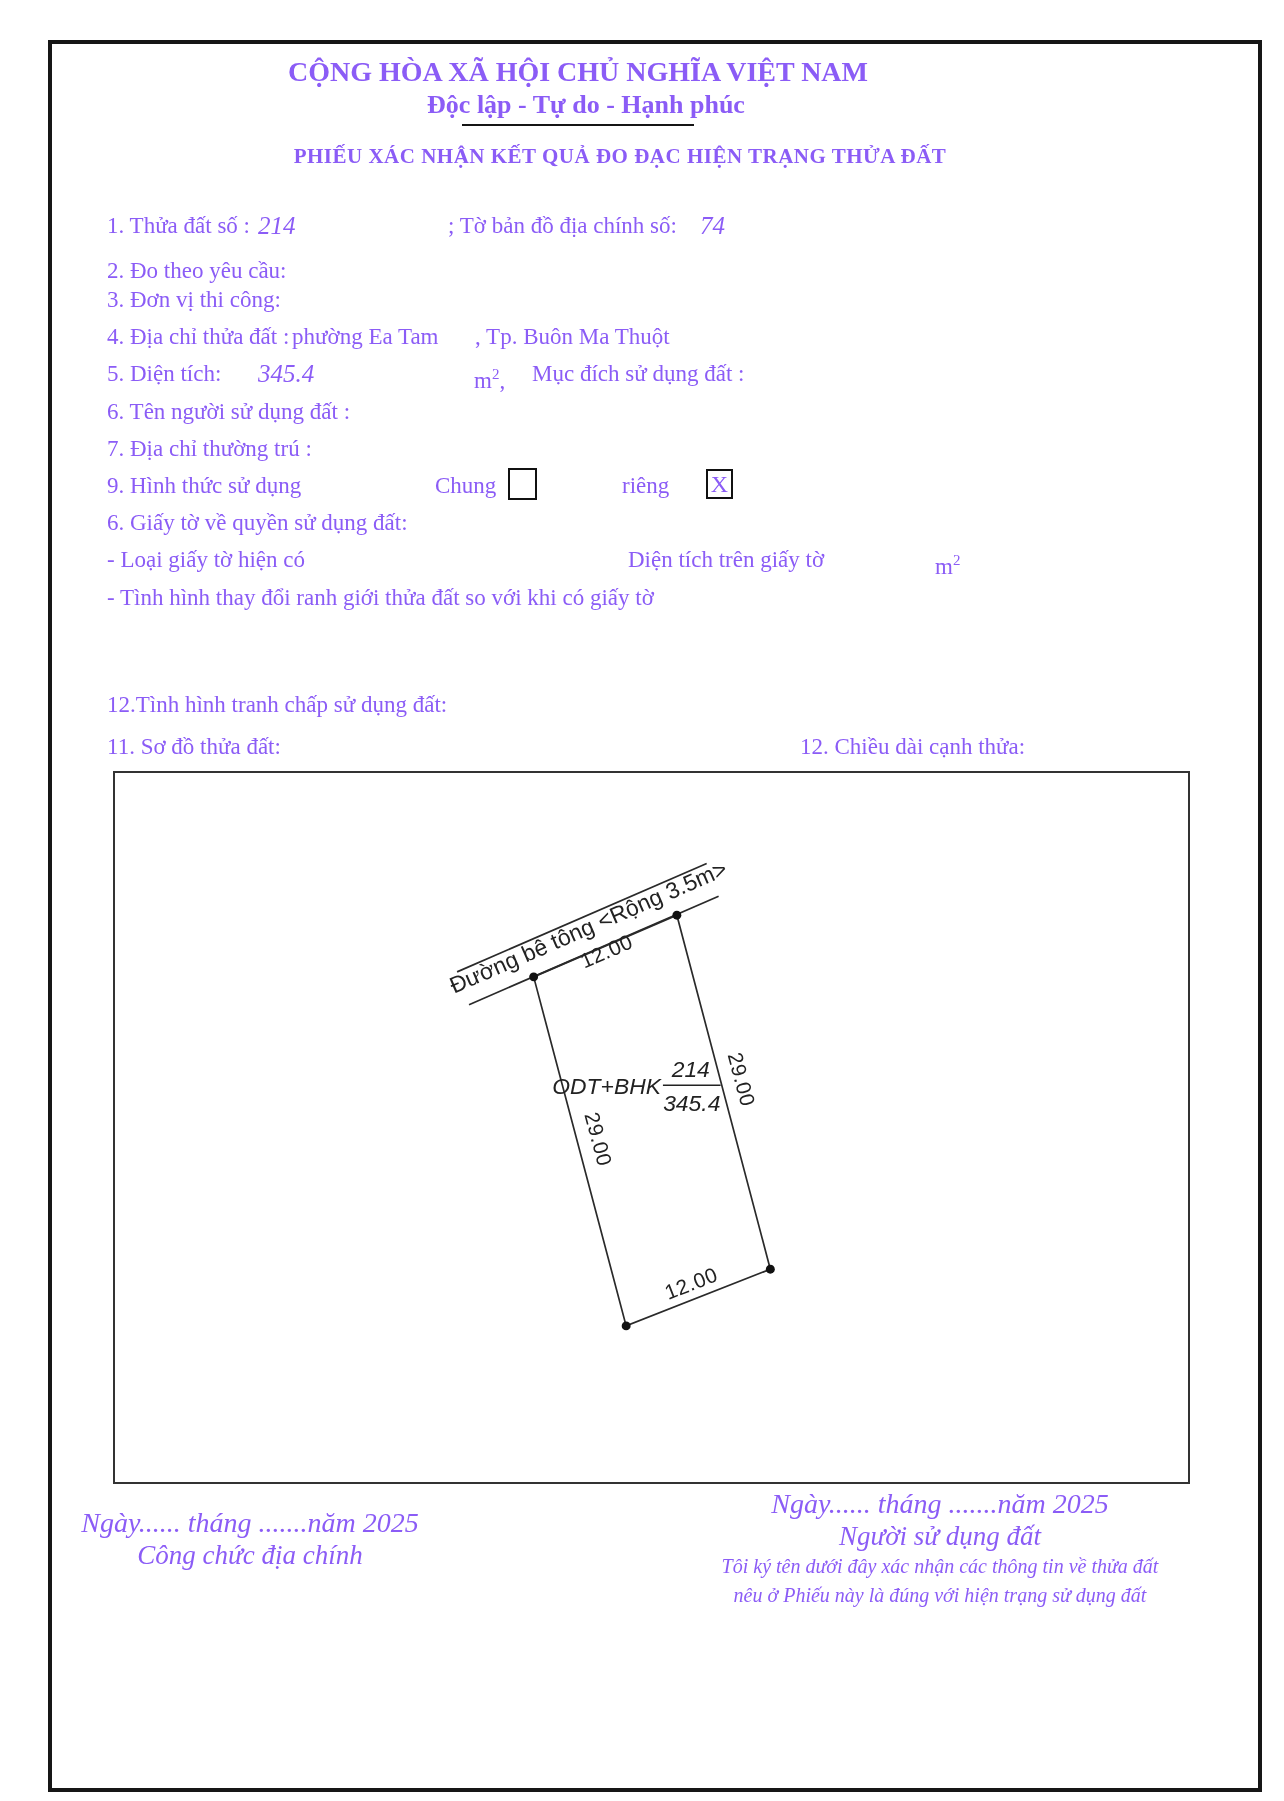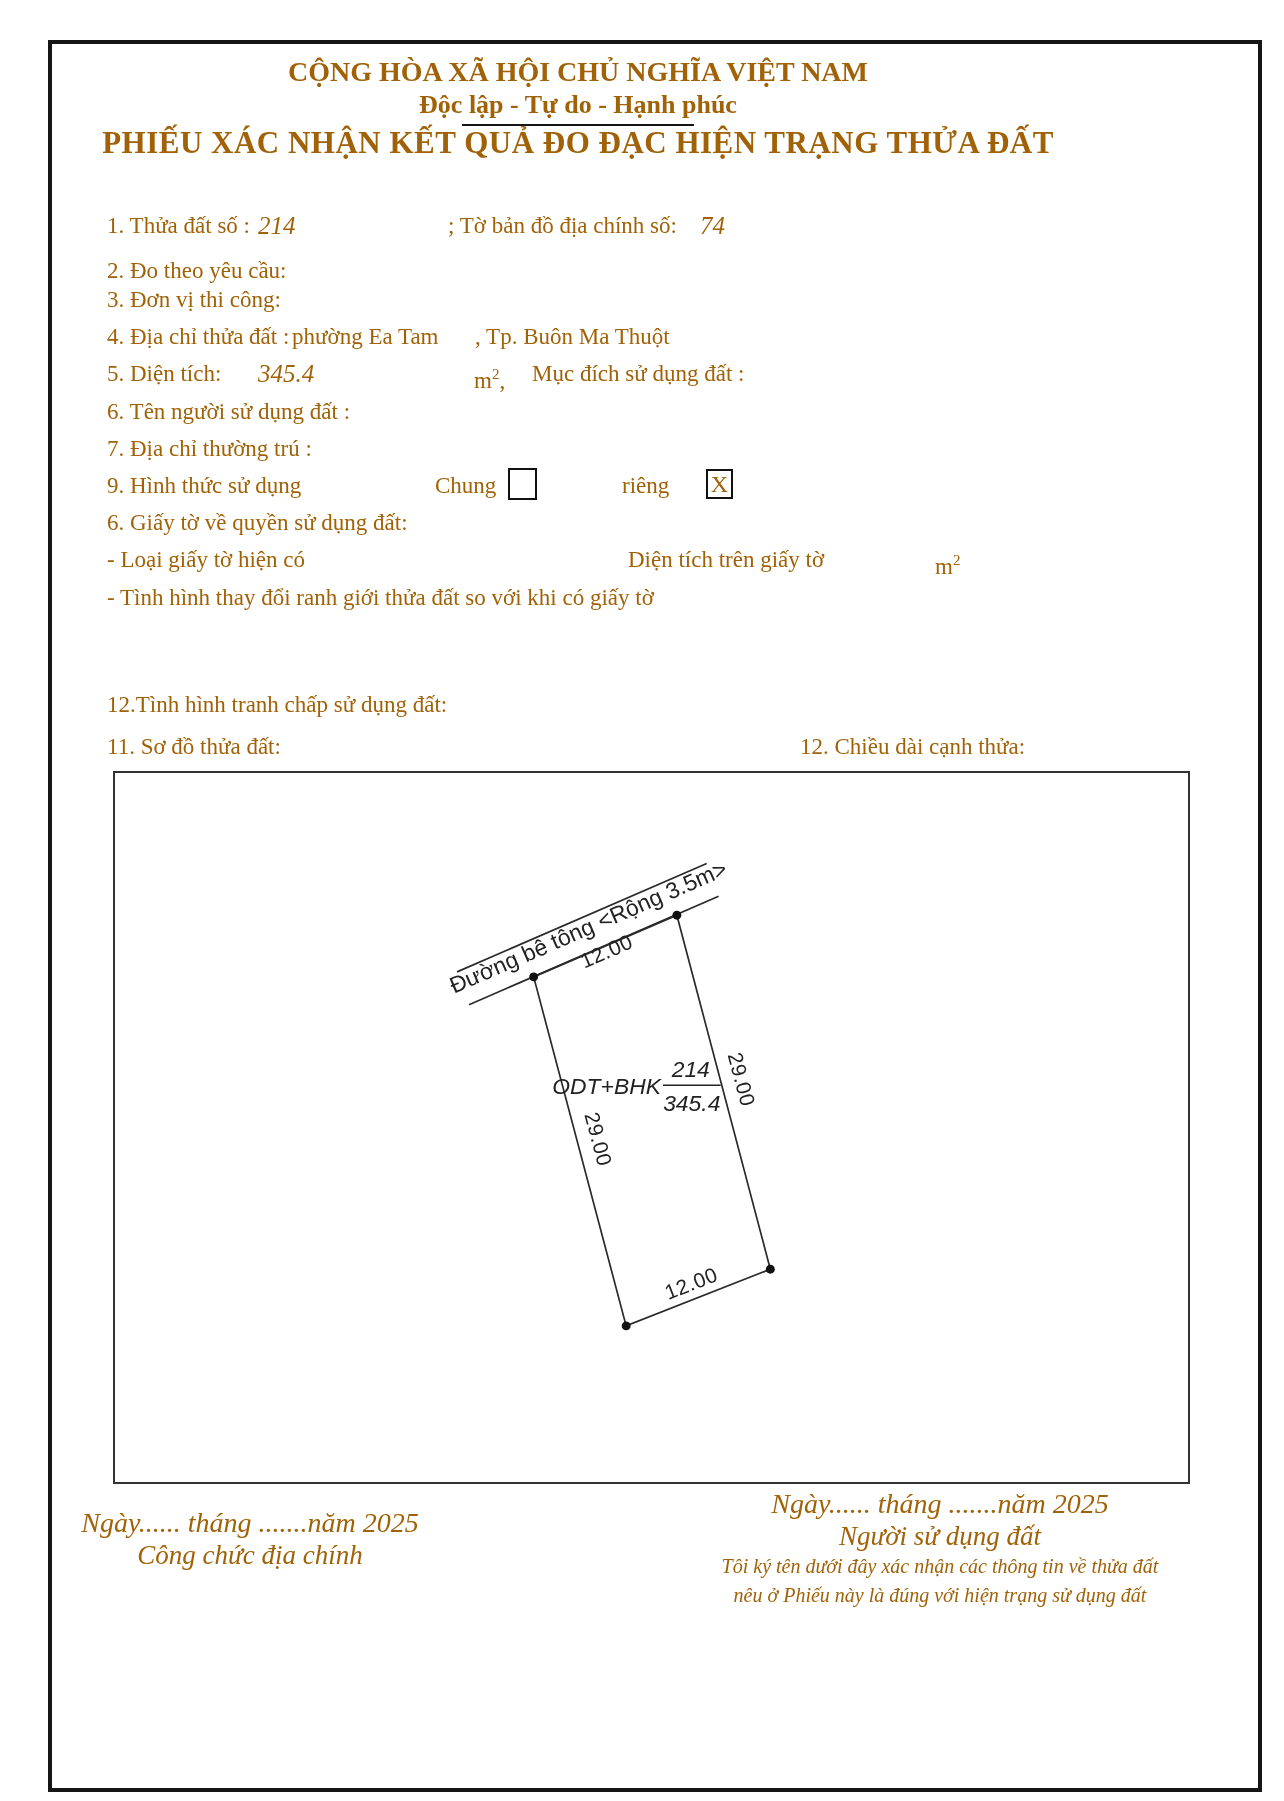--- a/index.html
+++ b/index.html
@@ -1,28 +1,28 @@
 <!DOCTYPE html>
 <html><head>
 <meta charset="utf-8">
 <style>
   html,body { margin:0; padding:0; background:#ffffff; }
   .page {
     position:relative; width:1284px; height:1801px; background:#ffffff;
-    font-family:"Liberation Serif", serif; color:#a16207; overflow:hidden;
+    font-family:"Liberation Serif", serif; color:#8b5cf6; overflow:hidden;
   }
   .border-frame {
     position:absolute; left:48px; top:40px; width:1214px; height:1752px;
     border:4px solid #161616; box-sizing:border-box; background:#fff;
   }
   .hdr { position:absolute; left:48px; width:1060px; text-align:center; font-weight:bold; white-space:nowrap; }
   .hdr-republic { top:56px;  font-size:28px; }
-  .hdr-motto    { top:90px;  font-size:26px; }
+  .hdr-motto    { top:90px;  font-size:26px;padding-left:8px; }
   .hdr-rule     { position:absolute; left:462px; top:124px; width:232px; height:2px; background:#151515; }
-  .hdr-title    { top:125px; font-size:31px; letter-spacing:0.5px; }
+  .hdr-title    { top:144px; font-size:21px; letter-spacing:0.5px;padding-left:42px; }
 
   .row { position:absolute; left:107px; width:1105px; height:34px; font-size:23px; line-height:30px; white-space:nowrap; }
   .at  { position:absolute; top:0; }
   .val { font-style:italic; font-size:25px; }
   sup  { font-size:15px; }
 
   .cbx-empty {
     position:absolute; left:401px; top:-3px; width:29px; height:32px;
     border:2px solid #111; box-sizing:border-box; background:#fff;
   }

